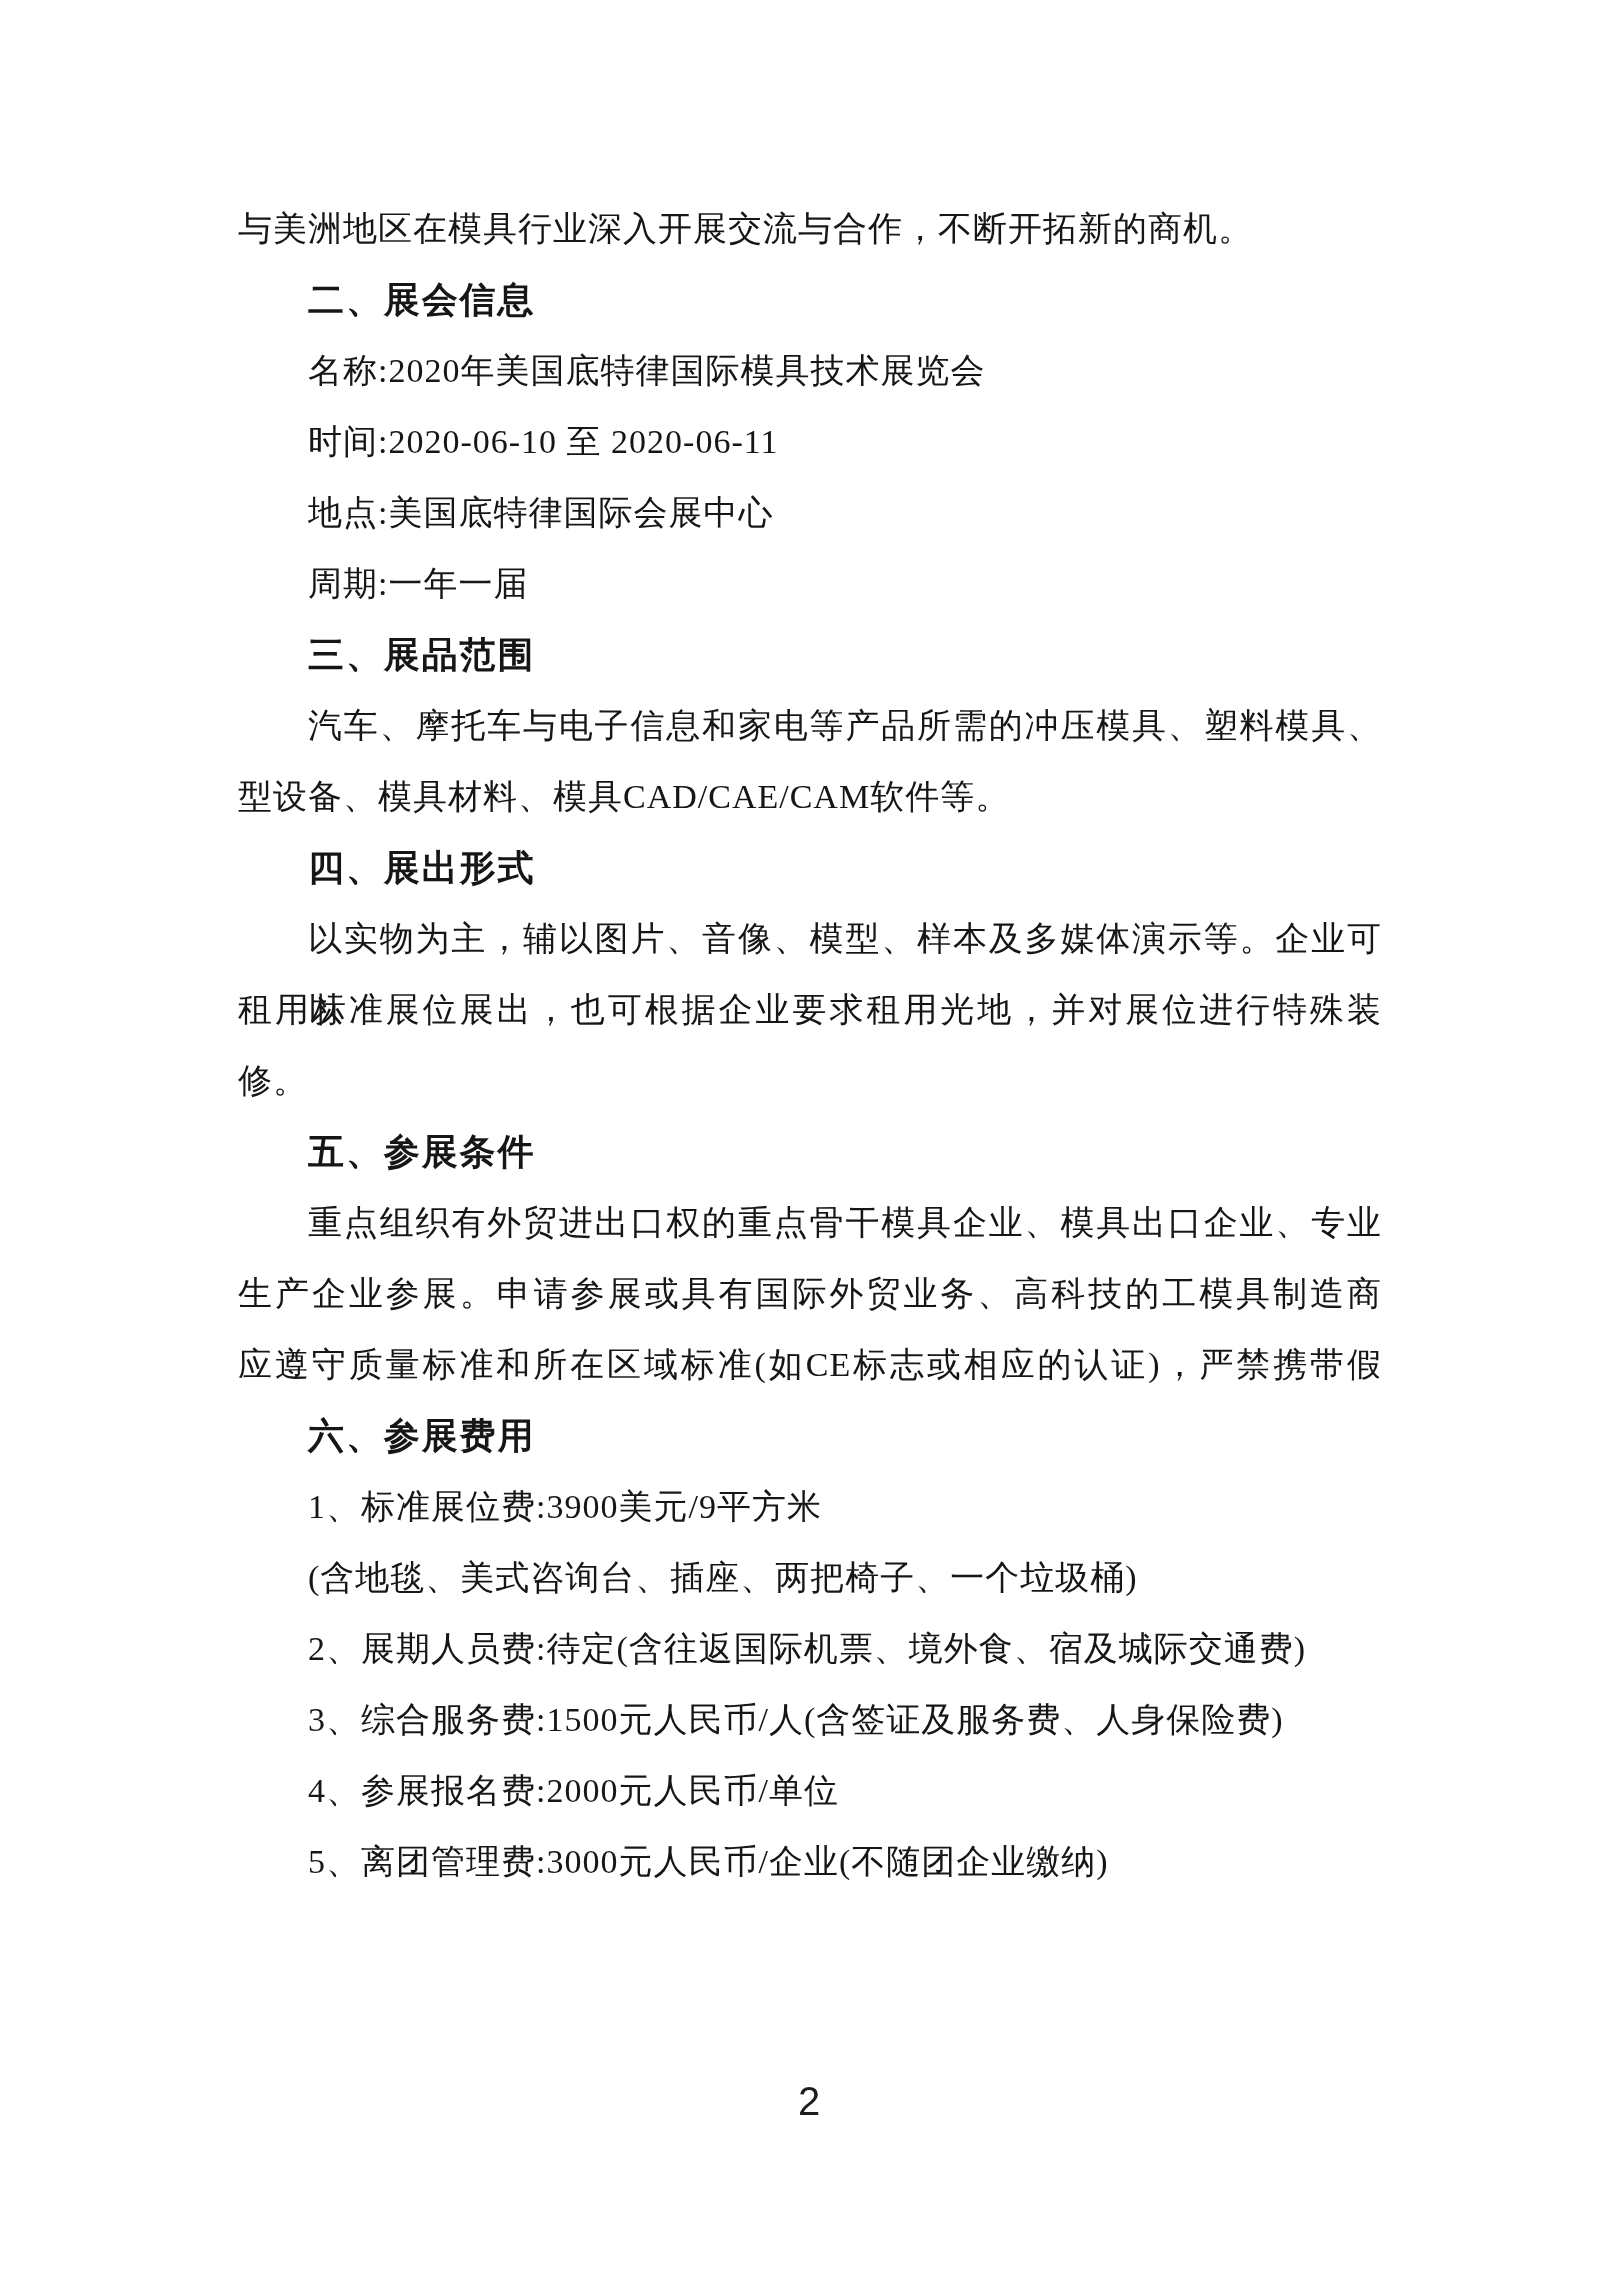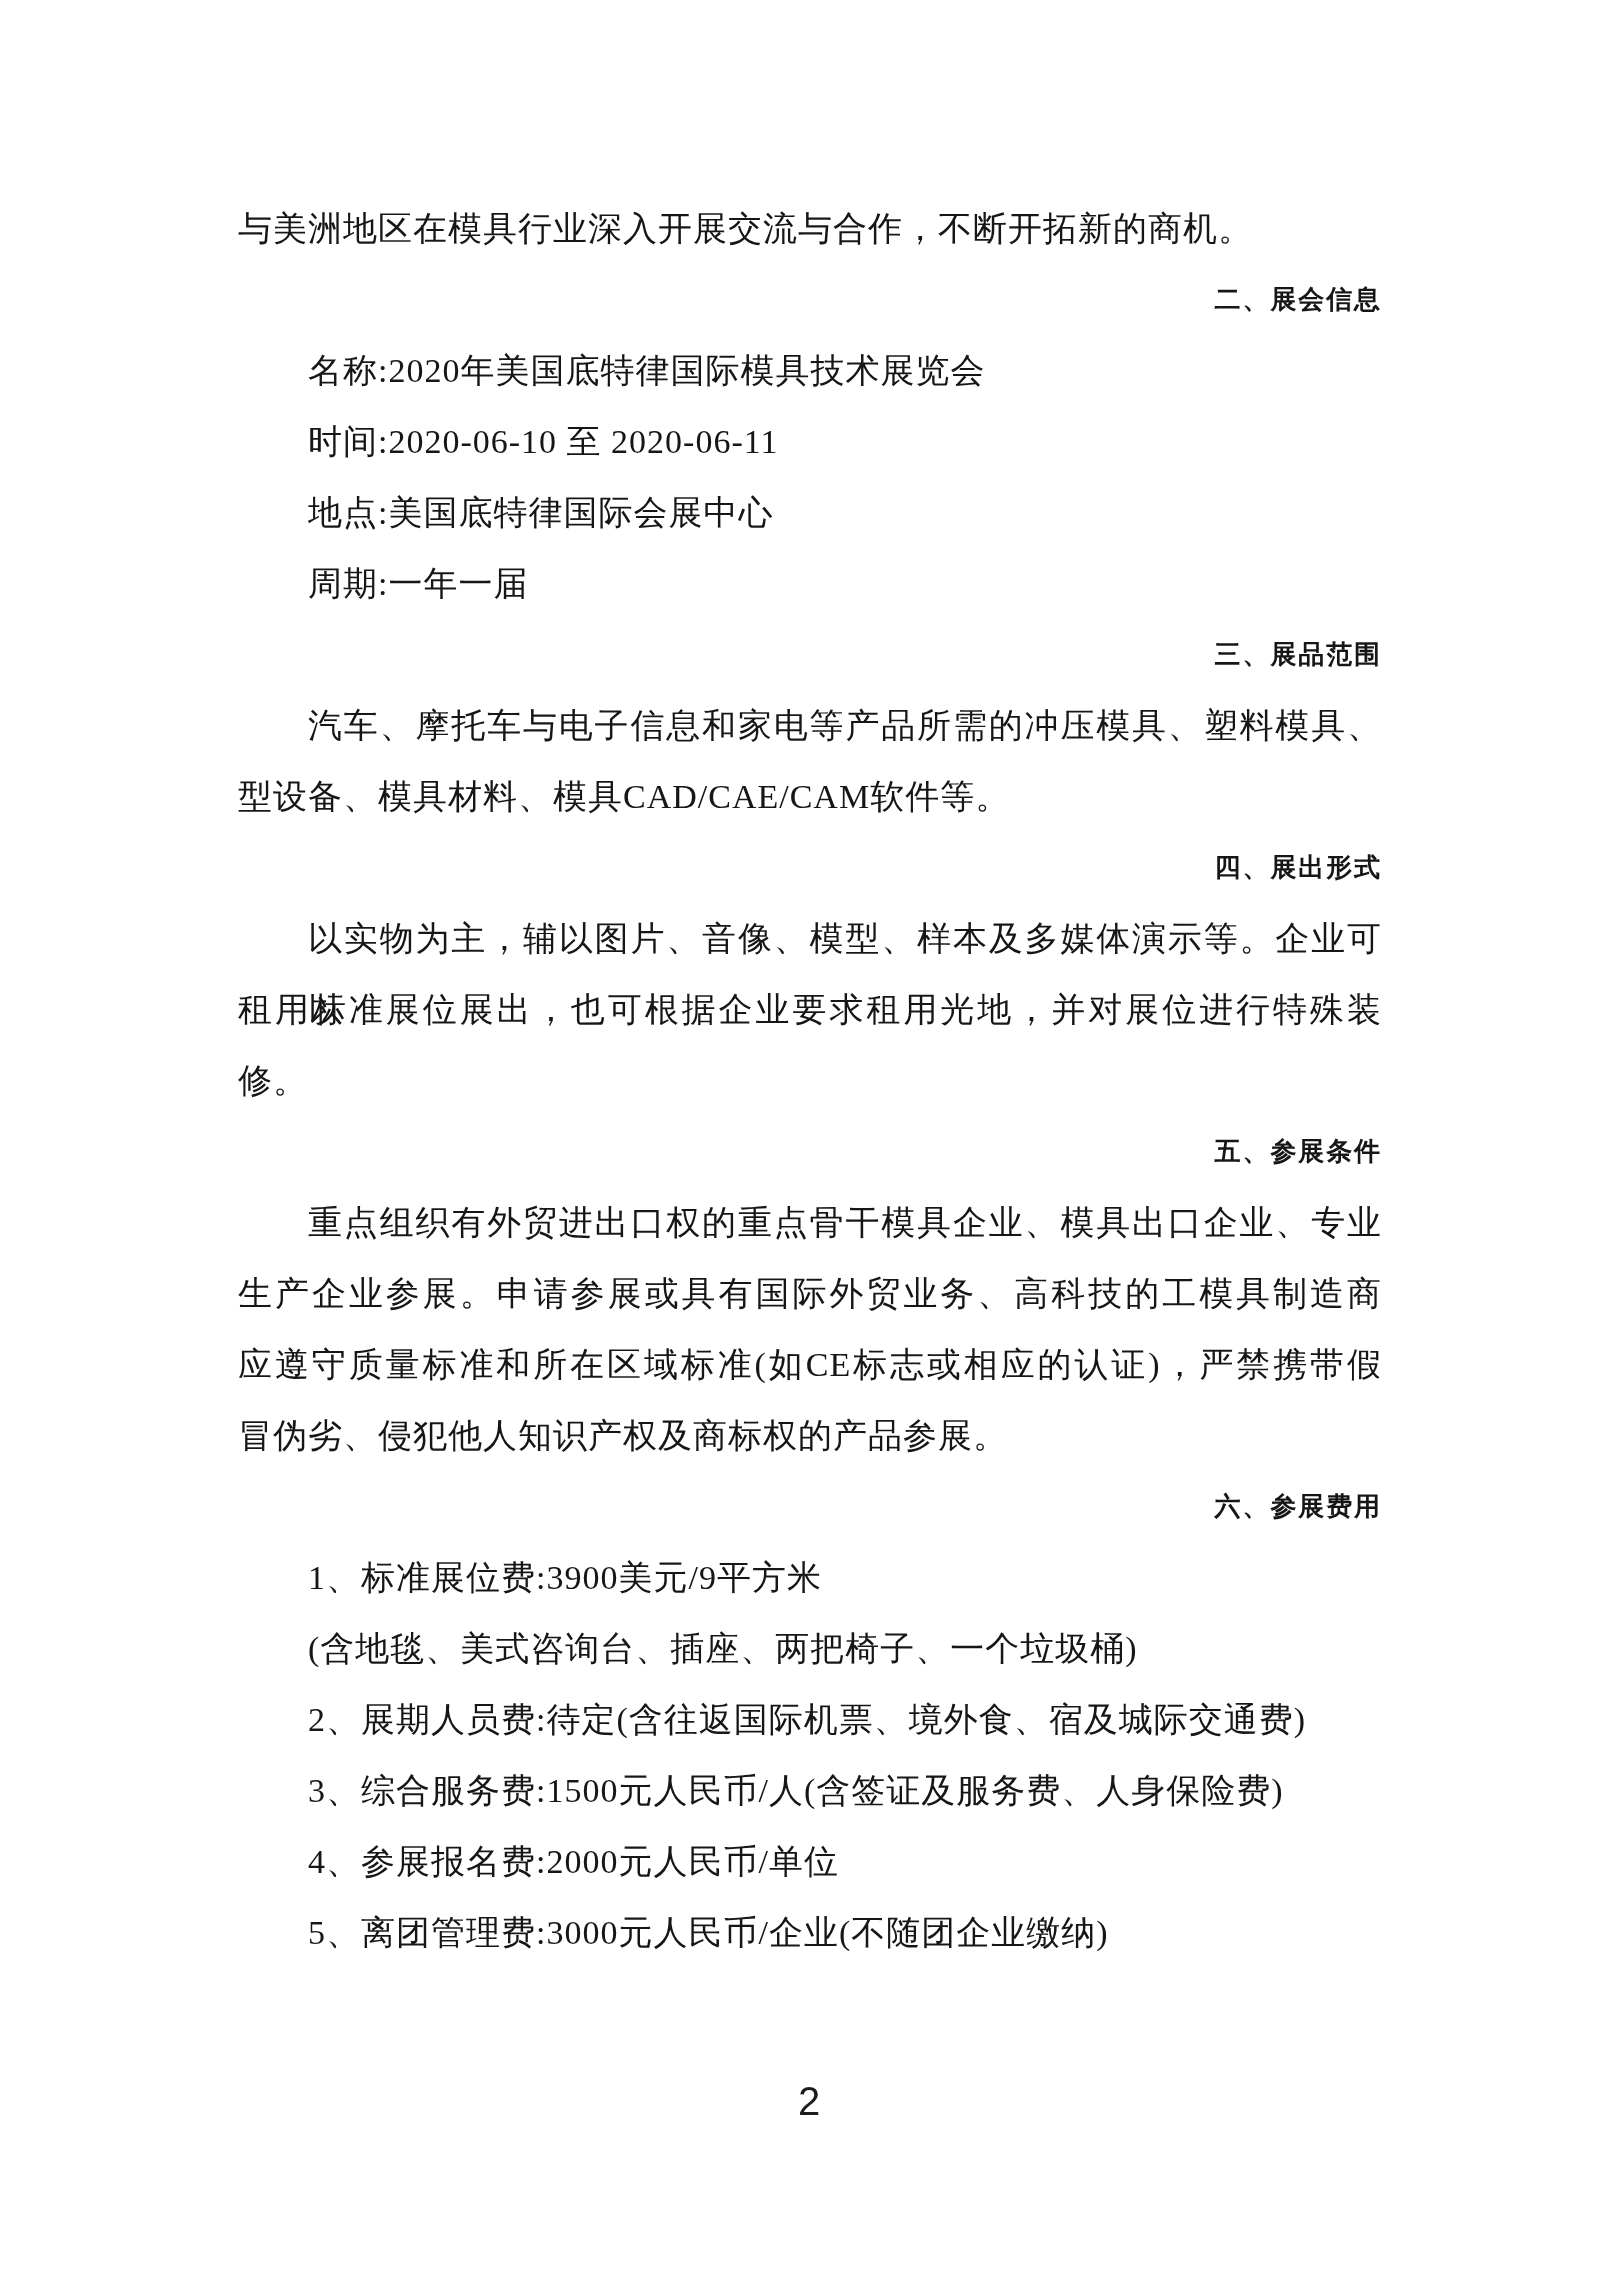--- a/index.html
+++ b/index.html
@@ -35,23 +35,22 @@
     padding-left: 70px;
   }
   .line.justify {
     text-align: justify;
     text-align-last: justify;
     font-family: Liberation Serif, serif;
   }
   .line.heading {
     font-family: "Liberation Sans", "DejaVu Sans", sans-serif;
     font-weight: bold;
-    font-size: 26px;
+    font-size: 36px;
     letter-spacing: 1.9px;
-    text-align: right;
   }
   .page-number {
     position: absolute;
     left: 0;
     top: 2066px;
     width: 100%;
     height: 70px;
     line-height: 70px;
     text-align: center;
     font-family: "Liberation Sans", "DejaVu Sans", sans-serif;
@@ -74,21 +73,20 @@
       <div class="line indent justify">汽车、摩托车与电子信息和家电等产品所需的冲压模具、塑料模具、</div>
       <div class="line">型设备、模具材料、模具CAD/CAE/CAM软件等。</div>
       <div class="line heading indent">四、展出形式</div>
       <div class="line indent justify">以实物为主，辅以图片、音像、模型、样本及多媒体演示等。企业可以</div>
       <div class="line justify">租用标准展位展出，也可根据企业要求租用光地，并对展位进行特殊装</div>
       <div class="line">修。</div>
       <div class="line heading indent">五、参展条件</div>
       <div class="line indent justify">重点组织有外贸进出口权的重点骨干模具企业、模具出口企业、专业</div>
       <div class="line justify">生产企业参展。申请参展或具有国际外贸业务、高科技的工模具制造商</div>
       <div class="line justify">应遵守质量标准和所在区域标准(如CE标志或相应的认证)，严禁携带假</div>
-      <div class="line">冒伪劣、侵犯他人知识产权及商标权的产品参展。</div>
       <div class="line heading indent">六、参展费用</div>
       <div class="line indent">1、标准展位费:3900美元/9平方米</div>
       <div class="line indent">(含地毯、美式咨询台、插座、两把椅子、一个垃圾桶)</div>
       <div class="line indent">2、展期人员费:待定(含往返国际机票、境外食、宿及城际交通费)</div>
       <div class="line indent">3、综合服务费:1500元人民币/人(含签证及服务费、人身保险费)</div>
       <div class="line indent">4、参展报名费:2000元人民币/单位</div>
       <div class="line indent">5、离团管理费:3000元人民币/企业(不随团企业缴纳)</div>
     </div>
   <div class="page-number">2</div>
 </div>

